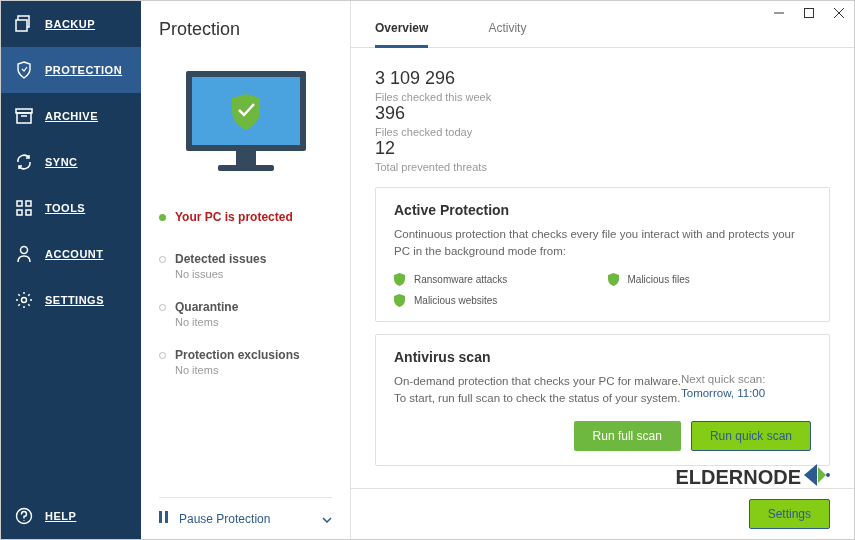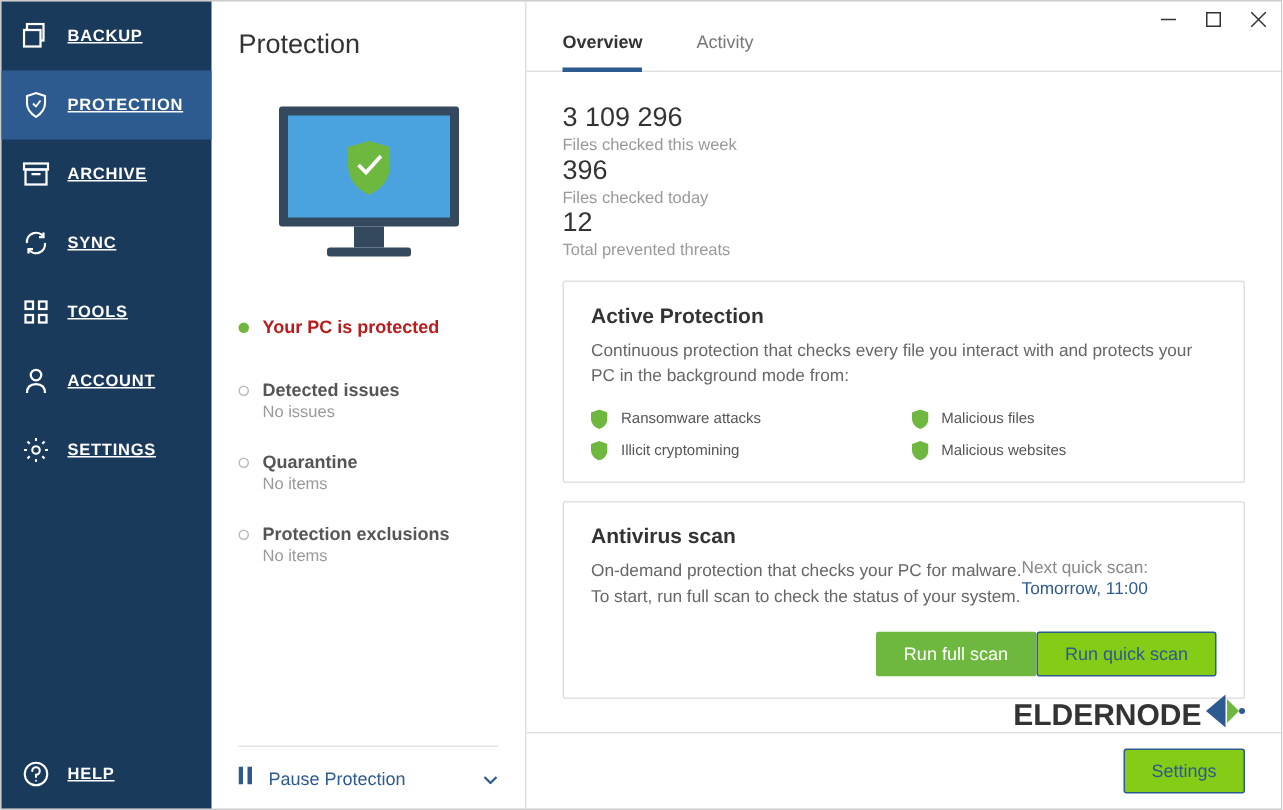--- a/index.html
+++ b/index.html
@@ -25,39 +25,39 @@
 .info-title { font-size: 12px; color: #555; font-weight: 600; margin-bottom: 2px; }
 .info-sub { font-size: 11px; color: #999; }
 .middle-footer { margin-top: auto; border-top: 1px solid #e5e5e5; padding: 13px 0; display: flex; align-items: center; font-size: 12px; color: #2d5a8f; cursor: pointer; }
 .middle-footer .icon { margin-right: 10px; }
 .middle-footer .chev { margin-left: auto; color: #2d5a8f; }
 
 
 .main { flex: 1; display: flex; flex-direction: column; position: relative; }
 .window-controls { position: absolute; top: 0; right: 0; display: flex; }
 .wc { width: 30px; height: 24px; display: flex; align-items: center; justify-content: center; cursor: pointer; }
-.tabs { display: flex; border-bottom: 1px solid #e0e0e0; padding: 0 24px; }
+.tabs { display: flex; border-bottom: 1px solid #e0e0e0; padding: 0 24px; gap: 24px; }
 .tab { padding: 20px 0 10px; margin-right: 36px; font-size: 12px; color: #777; cursor: pointer; }
 .tab.active { color: #333; font-weight: 600; border-bottom: 3px solid #2d5a8f; margin-bottom: -1px; }
 .stats { display: flex; padding: 20px 24px 14px; flex-direction: column; }
 .stat { margin-right: 50px; }
 .stat-num { font-size: 18px; color: #333; margin-bottom: 2px; }
 .stat-label { font-size: 11px; color: #999; }
 .card { border: 1px solid #e0e0e0; margin: 0 24px 12px; padding: 14px 18px; border-radius: 2px; }
 .card h3 { font-size: 14px; font-weight: 600; color: #333; margin-bottom: 8px; }
 .card p { font-size: 11.5px; color: #666; line-height: 1.5; }
 .bullet-grid { display: grid; grid-template-columns: 1fr 1fr; gap: 8px 10px; margin-top: 12px; }
 .bullet { display: flex; align-items: center; font-size: 10px; color: #555; }
 .bullet-shield { width: 11px; height: 13px; margin-right: 9px; flex-shrink: 0; }
 .scan-row { display: flex; }
 .scan-col { flex: 1; }
 .scan-col2 { width: 130px; }
 .scan-label { font-size: 11.5px; color: #888; margin-bottom: 2px; }
 .scan-link { font-size: 11.5px; color: #2d5a8f; }
-.btn-row { display: flex; justify-content: flex-end; margin-top: 14px; }
+.btn-row { display: flex; justify-content: flex-end; gap: 10px; margin-top: 14px; }
 .btn { padding: 7px 18px; font-size: 12px; border-radius: 2px; cursor: pointer; border: 1px solid transparent; }
 .btn-primary { background: #6fb83f; color: #fff; }
 .btn-secondary { background: #84cc16; color: #2d5a8f; border: 1px solid #2d5a8f; }
 .main-footer { margin-top: auto; border-top: 1px solid #e0e0e0; padding: 10px 24px; display: flex; justify-content: flex-end; }
 .logo { position: absolute; bottom: 48px; right: 24px; font-size: 20px; font-weight: 700; color: #333; display: flex; align-items: center; }
 .logo-tri { margin-left: 3px; }
 </style>
 </head>
 <body>
 
@@ -253,26 +253,20 @@
         <div class="bullet">
           <svg class="bullet-shield" viewBox="0 0 11 13">
               <path d="M5.5 0 L11 2 V6 C11 9.5 8.5 12 5.5 13 C2.5 12 0 9.5 0 6 V2 Z" fill="#6fb83f"></path>
             </svg>
           <span>Malicious files</span>
         </div>
         <div class="bullet">
           <svg class="bullet-shield" viewBox="0 0 11 13">
               <path d="M5.5 0 L11 2 V6 C11 9.5 8.5 12 5.5 13 C2.5 12 0 9.5 0 6 V2 Z" fill="#6fb83f"></path>
             </svg>
-          <span>Illicit cryptomining</span>
-        </div>
-        <div class="bullet">
-          <svg class="bullet-shield" viewBox="0 0 11 13">
-              <path d="M5.5 0 L11 2 V6 C11 9.5 8.5 12 5.5 13 C2.5 12 0 9.5 0 6 V2 Z" fill="#6fb83f"></path>
-            </svg>
           <span>Malicious websites</span>
         </div>
       </div>
     </div>
 
     <div class="card">
       <h3>Antivirus scan</h3>
       <div class="scan-row">
         <div class="scan-col">
           <p>On-demand protection that checks your PC for malware. To start, run full scan to check the status of your system.</p>

